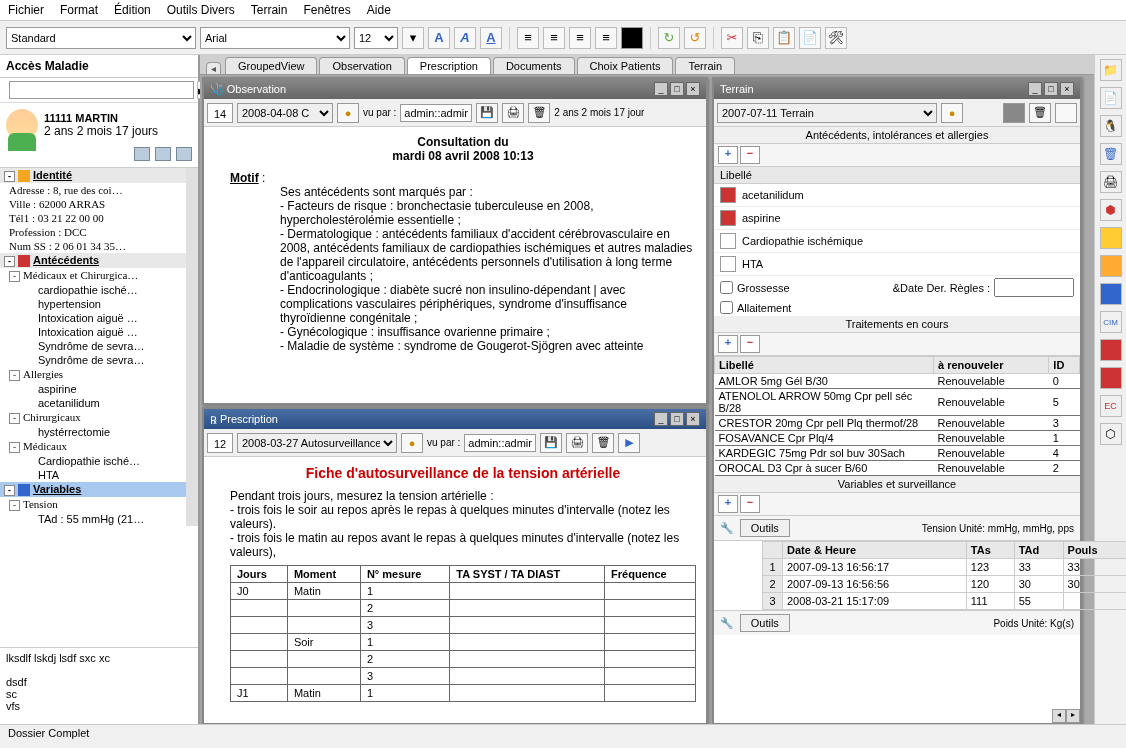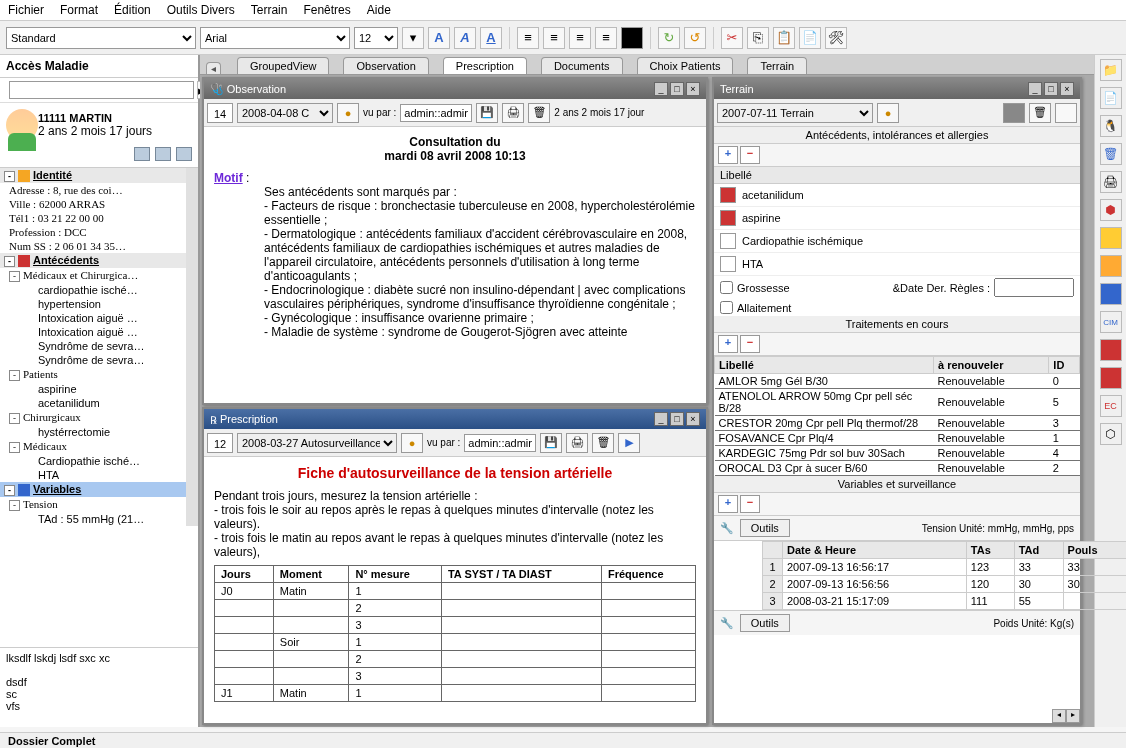--- a/index.html
+++ b/index.html
@@ -16,21 +16,21 @@
   .color-sw { width: 22px; height: 22px; background: #000; border: 1px solid #999; }
   
   .main { display: flex; height: calc(748px - 22px - 34px - 20px); }
   
   
   .sidebar { width: 200px; background: #fff; border-right: 2px solid #999; display: flex; flex-direction: column; }
   .acces-rapide { padding: 4px 6px; font-weight: bold; font-size: 12px; border-bottom: 1px solid #ccc; }
   .search-row { padding: 3px 6px; display: flex; gap: 3px; border-bottom: 1px solid #ddd; }
   .search-row input { flex: 1; border: 1px solid #999; height: 18px; padding: 0 3px; }
   .person-icon { width: 16px; height: 16px; background: #f5a623; border-radius: 50%; display: inline-block; position: relative; }
-  .patient-card { display: flex; padding: 6px; align-items: center; }
+  .patient-card { display: flex; gap: 6px; padding: 6px; align-items: center; }
   .avatar { width: 32px; height: 32px; border-radius: 50%; background: linear-gradient(#ffcc99, #ffdd99); position: relative; }
   .avatar::after { content: ""; position: absolute; bottom: -10px; left: 2px; right: 2px; height: 18px; background: #4caf50; border-radius: 6px 6px 0 0; }
   .mini-icons { text-align: right; padding: 0 6px 4px; }
   .mini-icons span { display: inline-block; width: 16px; height: 14px; background: #bcd; border: 1px solid #789; margin-left: 2px; cursor: pointer; }
   
   .tree { flex: 1; overflow-y: auto; border-top: 1px solid #ccc; }
   .tree-wrap { border-right: 12px solid #e0e0e0; }
   .tree-node { padding: 1px 4px; white-space: nowrap; overflow: hidden; text-overflow: ellipsis; font-size: 11px; }
   .tree-node.l0 { padding-left: 4px; text-decoration: underline; }
   .tree-node.l1 { padding-left: 9px; font-family: Liberation Serif, serif; }
@@ -41,43 +41,43 @@
   .tree-icon { display: inline-block; width: 12px; height: 12px; margin-right: 3px; vertical-align: middle; }
   .ti-id { background: #f5a623; }
   .ti-ant { background: #cc3333; }
   .ti-var { background: #3366cc; }
   
   .sidebar-notes { height: 80px; border-top: 1px solid #ccc; padding: 4px 6px; overflow: auto; font-size: 11px; }
   
   
   .center { flex: 1; display: flex; flex-direction: column; position: relative; }
   .tabs { display: flex; background: #d0d0d0; border-bottom: 1px solid #999; padding-left: 6px; height: 20px; gap: 2px; align-items: flex-end; }
-  .tabs span { padding: 2px 12px; background: #e8e8e8; border: 1px solid #999; border-bottom: none; cursor: pointer; font-size: 11px; border-radius: 4px 4px 0 0; margin-left: 12px; }
+  .tabs span { padding: 2px 12px; background: #e8e8e8; border: 1px solid #999; border-bottom: none; cursor: pointer; font-size: 11px; border-radius: 4px 4px 0 0; }
   .tabs span.active { background: #fff; }
   .tabs .scroll-hint { margin-left: auto; padding: 0 4px; font-size: 10px; color: #555; }
   
   .mdi-area { flex: 1; position: relative; background: #aaa; }
   
   .win { position: absolute; border: 2px solid #888; background: #fff; display: flex; flex-direction: column; box-shadow: 1px 1px 3px rgba(0,0,0,0.3); }
   .win-title { background: linear-gradient(#888, #666); color: #fff; padding: 2px 6px; display: flex; align-items: center; font-size: 11px; height: 20px; }
   .win-title.blue { background: linear-gradient(#4a6fa5, #2a4f85); }
   .win-title .spacer { flex: 1; }
   .win-title .wbtn { width: 14px; height: 14px; background: #ccc; border: 1px solid #666; margin-left: 2px; font-size: 9px; text-align: center; line-height: 12px; color: #000; cursor: pointer; }
   
   .win-tb { background: #f0f0f0; border-bottom: 1px solid #ccc; padding: 3px; display: flex; align-items: center; gap: 4px; height: 28px; }
   .win-tb .num { width: 26px; height: 20px; border: 1px solid #999; text-align: center; line-height: 20px; background: #fff; }
   .win-tb select { height: 20px; border: 1px solid #999; font-size: 11px; }
   .win-tb .ibtn { width: 22px; height: 20px; border: 1px solid #999; background: #f8f8f8; display: inline-flex; align-items: center; justify-content: center; cursor: pointer; font-size: 11px; }
   .win-tb .txt { font-size: 10px; }
   .win-tb input[type=text] { height: 18px; border: 1px solid #999; padding: 0 3px; font-size: 11px; }
   
-  .doc-body { flex: 1; overflow: auto; padding: 8px 10px; font-size: 12px; background: #fff; }
+  .doc-body { flex: 1; overflow: auto; padding: 8px 10px; font-size: 12px; background: #fff; margin-left: 16px; }
   .doc-title { text-align: center; font-weight: bold; margin-bottom: 8px; }
   .doc-title .red { color: #cc0000; font-size: 14px; }
-  .motif { color: #6d28d9; font-weight: bold; text-decoration: underline; }
+  .motif { color: #000000; font-weight: bold; text-decoration: underline; }
   
   .tension-table { border-collapse: collapse; width: 100%; margin-top: 6px; font-size: 11px; }
   .tension-table th, .tension-table td { border: 1px solid #666; padding: 2px 6px; text-align: left; }
   .section-header { background: #efefef; text-align: center; font-size: 11px; padding: 2px; border-bottom: 1px solid #ccc; }
   .plus-minus { display: flex; gap: 2px; padding: 2px 4px; background: #f5f5f5; border-bottom: 1px solid #ccc; }
   .pm-btn { width: 20px; height: 18px; border: 1px solid #999; background: #fff; text-align: center; cursor: pointer; font-weight: bold; }
   .col-header { background: #e8e8e8; padding: 2px 6px; border-bottom: 1px solid #ccc; font-size: 11px; display: flex; }
   .ant-list { max-height: 120px; overflow: auto; }
   .ant-item { display: flex; align-items: center; gap: 6px; padding: 3px 6px; border-bottom: 1px solid #eee; font-size: 11px; }
   .ant-icon { width: 16px; height: 16px; border: 1px solid #999; }
@@ -94,21 +94,21 @@
   .var-table th { background: #e8e8e8; border: 1px solid #ccc; padding: 2px 4px; text-align: left; }
   .var-table td { border: 1px solid #ccc; padding: 2px 4px; }
   .var-table .rownum { background: #e8e8e8; text-align: center; width: 20px; }
   
   .outils-btn { border: 1px solid #999; background: #f0f0f0; padding: 2px 10px; cursor: pointer; font-size: 11px; }
   
   
   .right-bar { width: 32px; background: #f0f0f0; border-left: 1px solid #ccc; display: flex; flex-direction: column; align-items: center; padding-top: 4px; gap: 6px; }
   .right-bar .rbtn { width: 22px; height: 22px; border: 1px solid #bbb; cursor: pointer; display: flex; align-items: center; justify-content: center; font-size: 12px; }
   
-  .statusbar { position: absolute; bottom: 0; left: 0; right: 0; height: 16px; background: #f0f0f0; border-top: 1px solid #ccc; padding: 2px 8px; font-size: 11px; font-weight: bold; }
+  .statusbar { position: absolute; bottom: 0; left: 0; right: 0; height: 24px; background: #f0f0f0; border-top: 1px solid #ccc; padding: 2px 8px; font-size: 11px; }
   
   .scroll-corner { position: absolute; bottom: 0; right: 0; display: flex; gap: 0; }
   .scroll-corner span { width: 14px; height: 14px; border: 1px solid #999; background: #ddd; font-size: 8px; text-align: center; }
 </style>
 </head>
 <body>
 
 <div class="menubar">
   <span>Fichier</span>
   <span>Format</span>
@@ -176,21 +176,21 @@
       <div class="tree-node l1">Num SS : 2 06 01 34 35…</div>
 
       <div class="tree-node l0 tree-header"><span class="expander">-</span><span class="tree-icon ti-ant"></span><span>Antécédents</span></div>
       <div class="tree-node l1"><span class="expander">-</span><span>Médicaux et Chirurgica…</span></div>
       <div class="tree-node l2">cardiopathie isché…</div>
       <div class="tree-node l2">hypertension</div>
       <div class="tree-node l2">Intoxication aiguë …</div>
       <div class="tree-node l2">Intoxication aiguë …</div>
       <div class="tree-node l2">Syndrôme de sevra…</div>
       <div class="tree-node l2">Syndrôme de sevra…</div>
-      <div class="tree-node l1"><span class="expander">-</span><span>Patients</span></div>
+      <div class="tree-node l1"><span class="expander">-</span><span>Allergies</span></div>
       <div class="tree-node l2">aspirine</div>
       <div class="tree-node l2">acetanilidum</div>
       <div class="tree-node l1"><span class="expander">-</span><span>Chirurgicaux</span></div>
       <div class="tree-node l2">hystérrectomie</div>
       <div class="tree-node l1"><span class="expander">-</span><span>Médicaux</span></div>
       <div class="tree-node l2">Cardiopathie isché…</div>
       <div class="tree-node l2">HTA</div>
 
       <div class="tree-node l0 tree-header sel"><span class="expander">-</span><span class="tree-icon ti-var"></span><span>Variables</span></div>
       <div class="tree-node l1"><span class="expander">-</span><span>Tension</span></div>
@@ -345,21 +345,21 @@
 
       <div class="win" style="left:512px;top:2px;width:370px;height:648px">
         <div class="win-title">
           <span>Terrain</span>
           <span class="spacer"></span>
           <span class="wbtn">_</span>
           <span class="wbtn">□</span>
           <span class="wbtn">×</span>
         </div>
         <div class="win-tb">
-          <select style="width:156px"><option>2007-07-11 Terrain</option></select>
+          <select style="width:220px"><option>2007-07-11 Terrain</option></select>
           <span class="ibtn" style="color:#c80">●</span>
           <span style="flex:1"></span>
           <span class="ibtn" style="background:#888"></span>
           <span class="ibtn">🗑</span>
           <span class="ibtn"></span>
         </div>
 
         <div class="section-header">Antécédents, intolérances et allergies</div>
         <div class="plus-minus">
           <span class="pm-btn" style="color:#36c">+</span>

